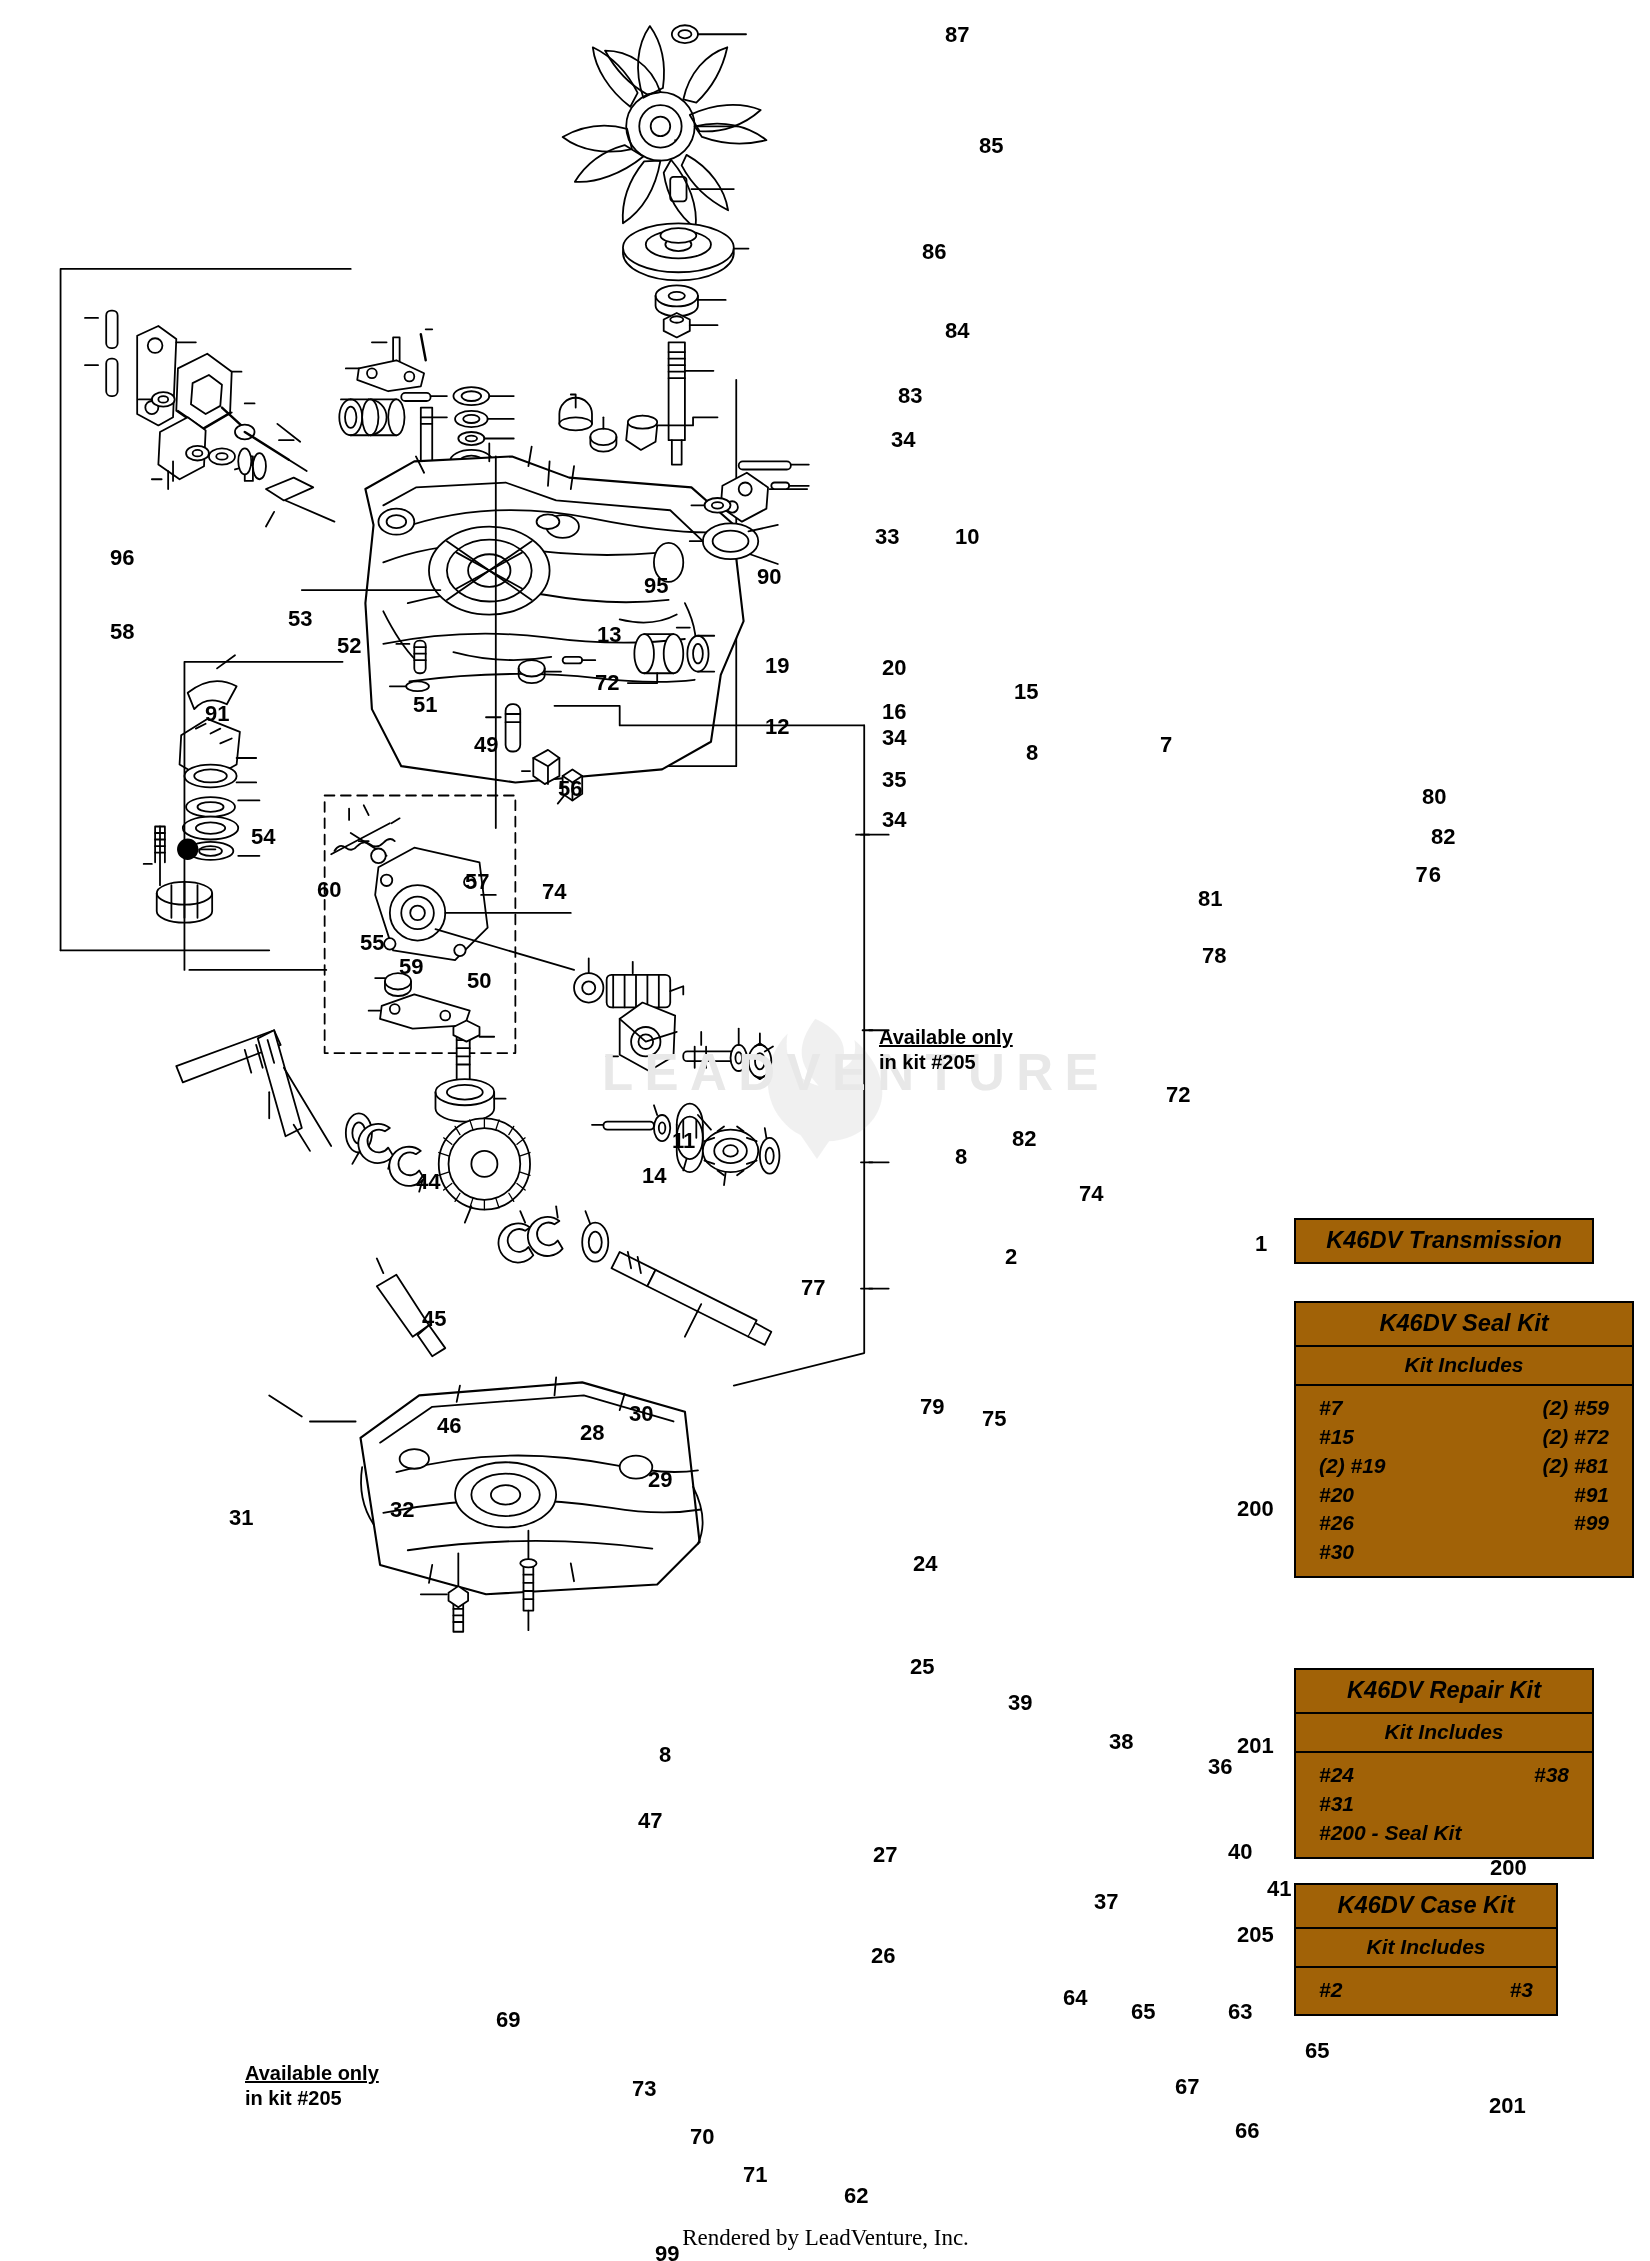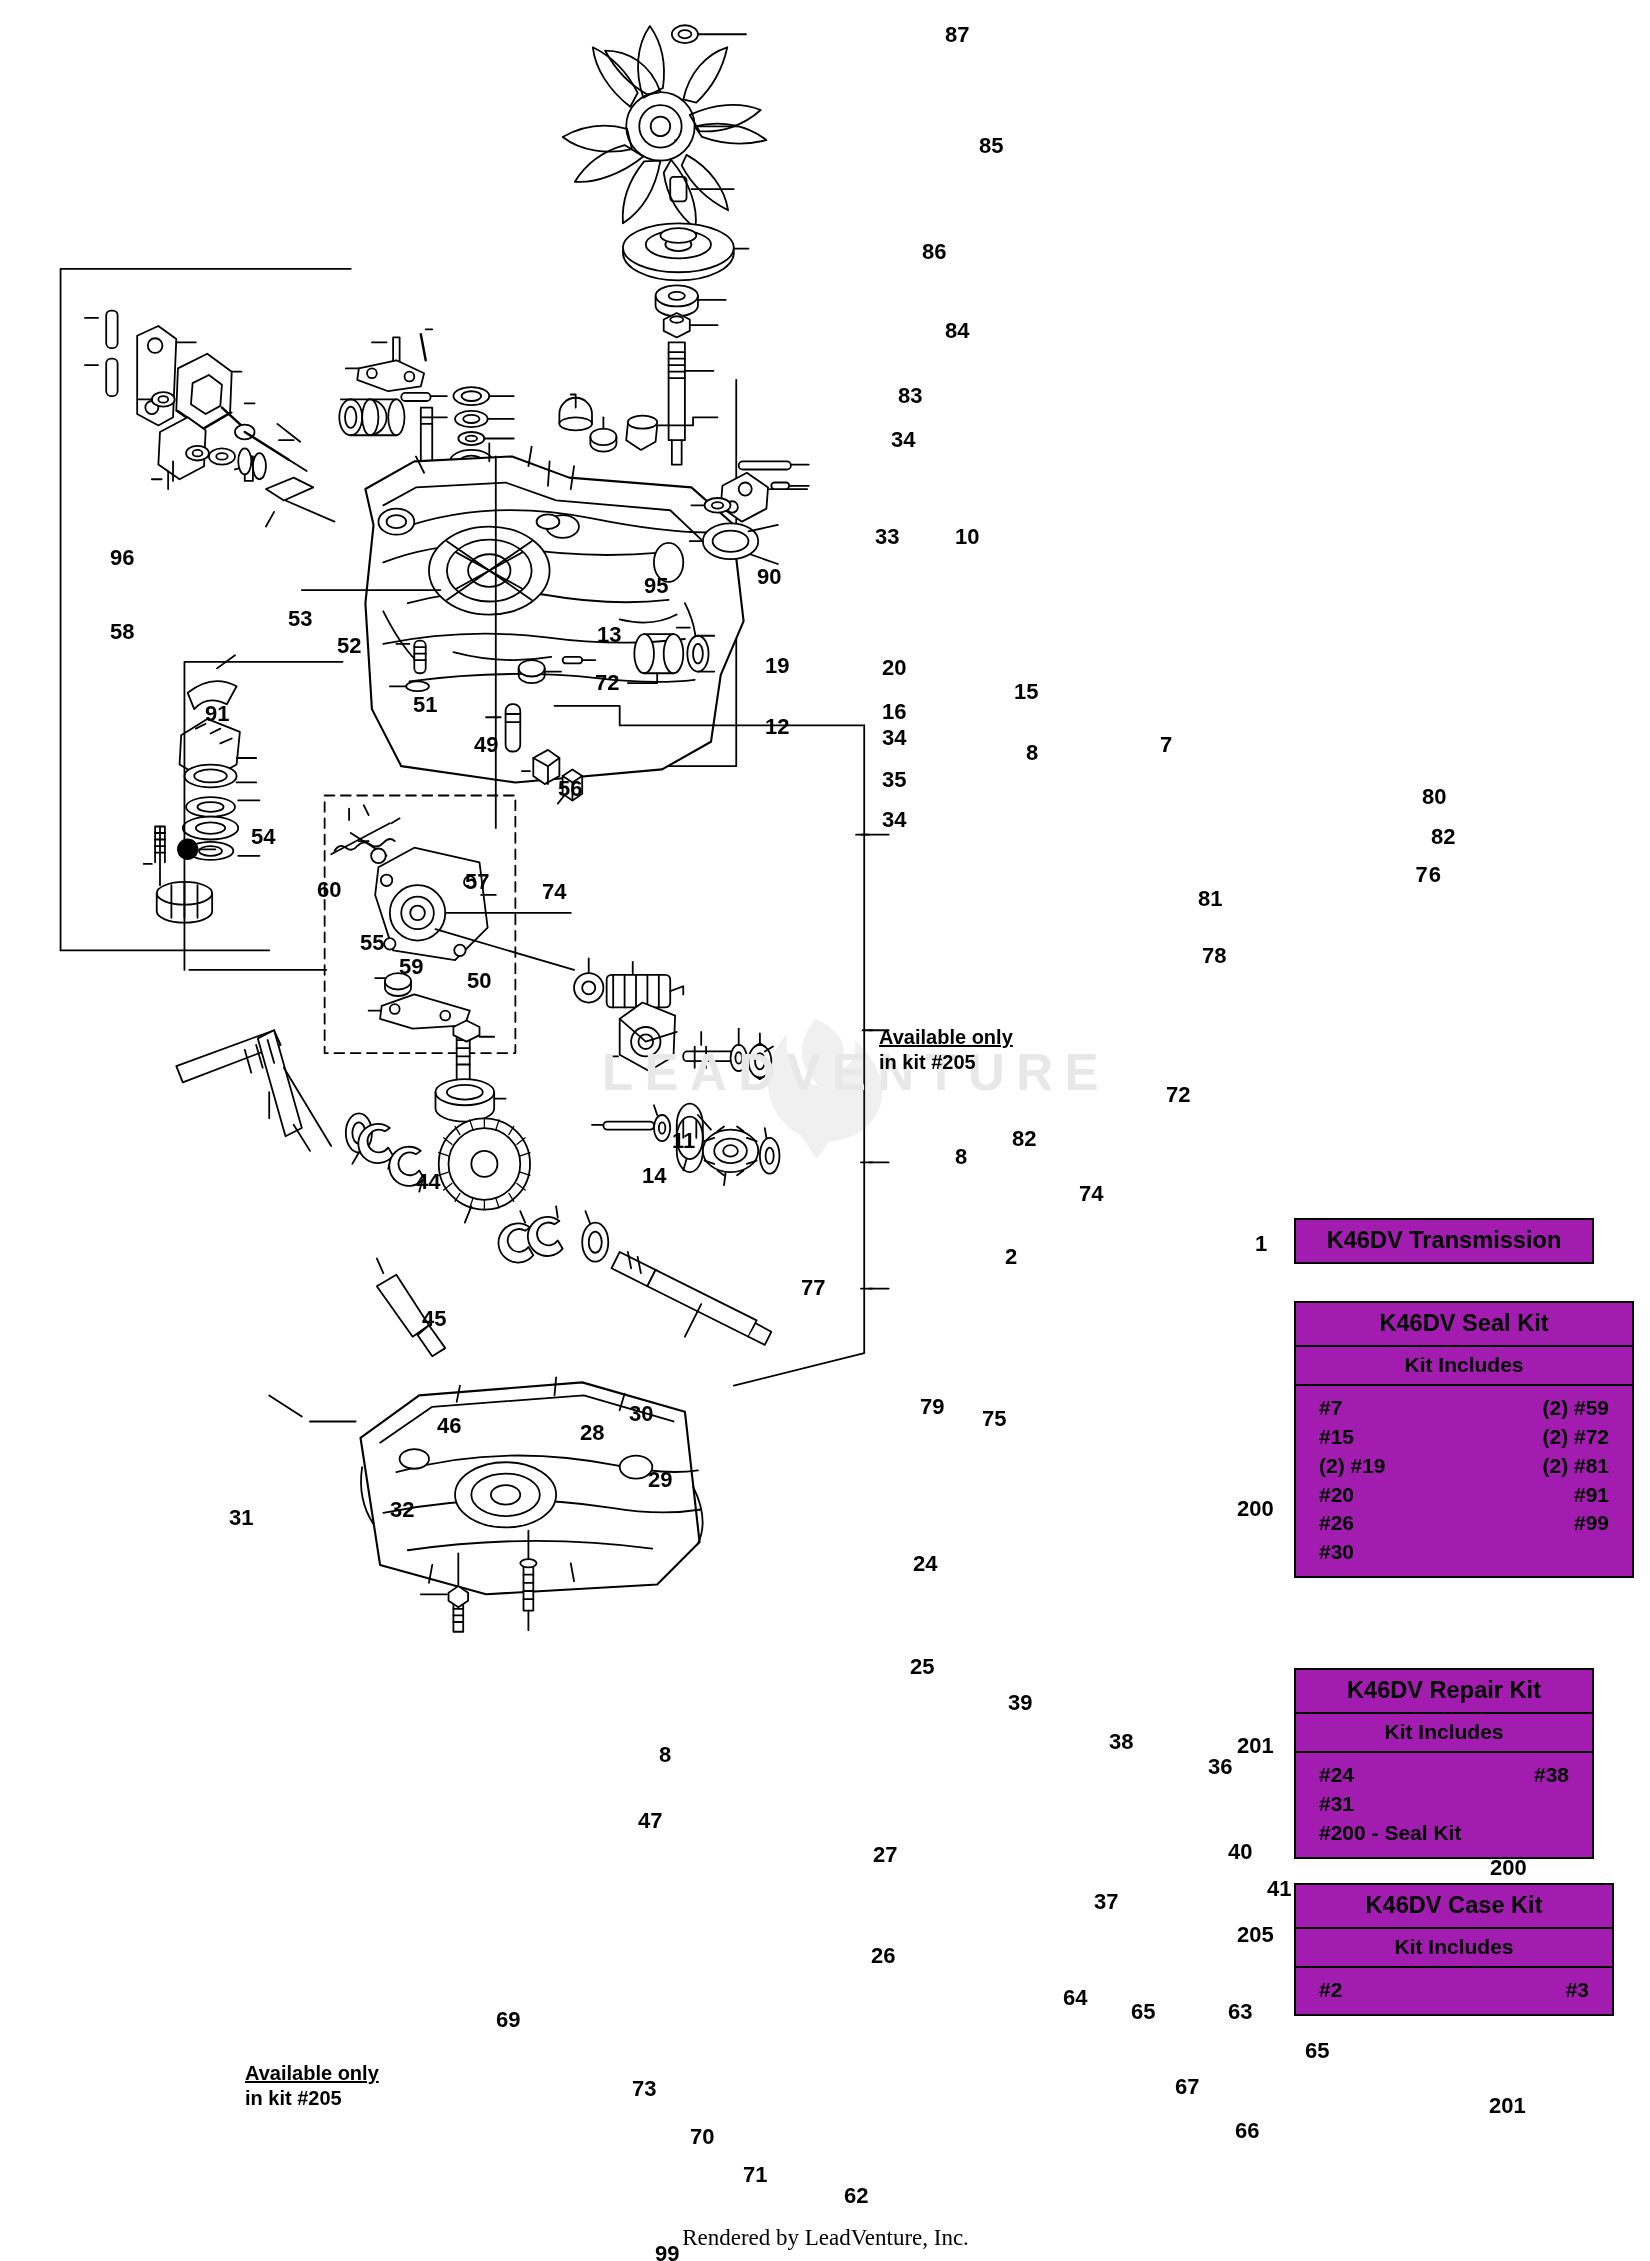--- a/index.html
+++ b/index.html
@@ -7,21 +7,21 @@
   .stage{position:absolute;left:0;top:0;width:1651px;height:2261px;}
   svg.art{position:absolute;left:0;top:0;width:1651px;height:2261px;}
 
   
   .lbl{position:absolute;font-family:"Liberation Sans",sans-serif;font-size:22px;font-weight:700;color:#000;white-space:nowrap;line-height:1;}
 
   
   .wm{position:absolute;left:489px;top:1043px;width:734px;text-align:center;font-size:51px;letter-spacing:11.4px;font-weight:700;color:#e8e8e8;user-select:none;}
 
   
-  .kitbox{position:absolute;border:2.4px solid #000;background:#a21caf;box-sizing:border-box;}
+  .kitbox{position:absolute;border:2.4px solid #000;background:#a16207;box-sizing:border-box;font-style:italic;}
   .kit-title{text-align:center;font-weight:700;font-size:23.6px;padding:7.3px 0 8.2px 0;border-bottom:2.4px solid #000;}
   .kit-title.noline{border-bottom:none;}
   .kit-sub{text-align:center;font-weight:700;font-size:21px;padding:5.7px 0 6.5px 0;border-bottom:2.4px solid #000;}
   .kit-body{padding:8.2px 23px 9.8px 23px;}
   .kit-row{display:flex;justify-content:space-between;font-size:21px;font-weight:700;padding:2.4px 0;}
   .kit-row .l{text-align:left;}
   .kit-row .r{text-align:right;}
 
   .availnote{position:absolute;font-size:20px;font-weight:700;line-height:1.25;}
   .availnote u{text-decoration:underline;}
@@ -702,21 +702,21 @@
           <span class="l">#31</span>
           <span class="r"></span>
         </div>
       <div class="kit-row">
           <span class="l">#200 - Seal Kit</span>
           <span class="r"></span>
         </div>
     </div>
   </div>
 
-  <div class="kitbox" id="kit-case" style="left:1294px;top:1883px;width:320px;">
+  <div class="kitbox" id="kit-case" style="left:1294px;top:1883px;width:264px;">
     <div class="kit-title">K46DV Case Kit</div>
     <div class="kit-sub">Kit Includes</div>
     <div class="kit-body">
       <div class="kit-row">
           <span class="l">#2</span>
           <span class="r">#3</span>
         </div>
     </div>
   </div>
 

